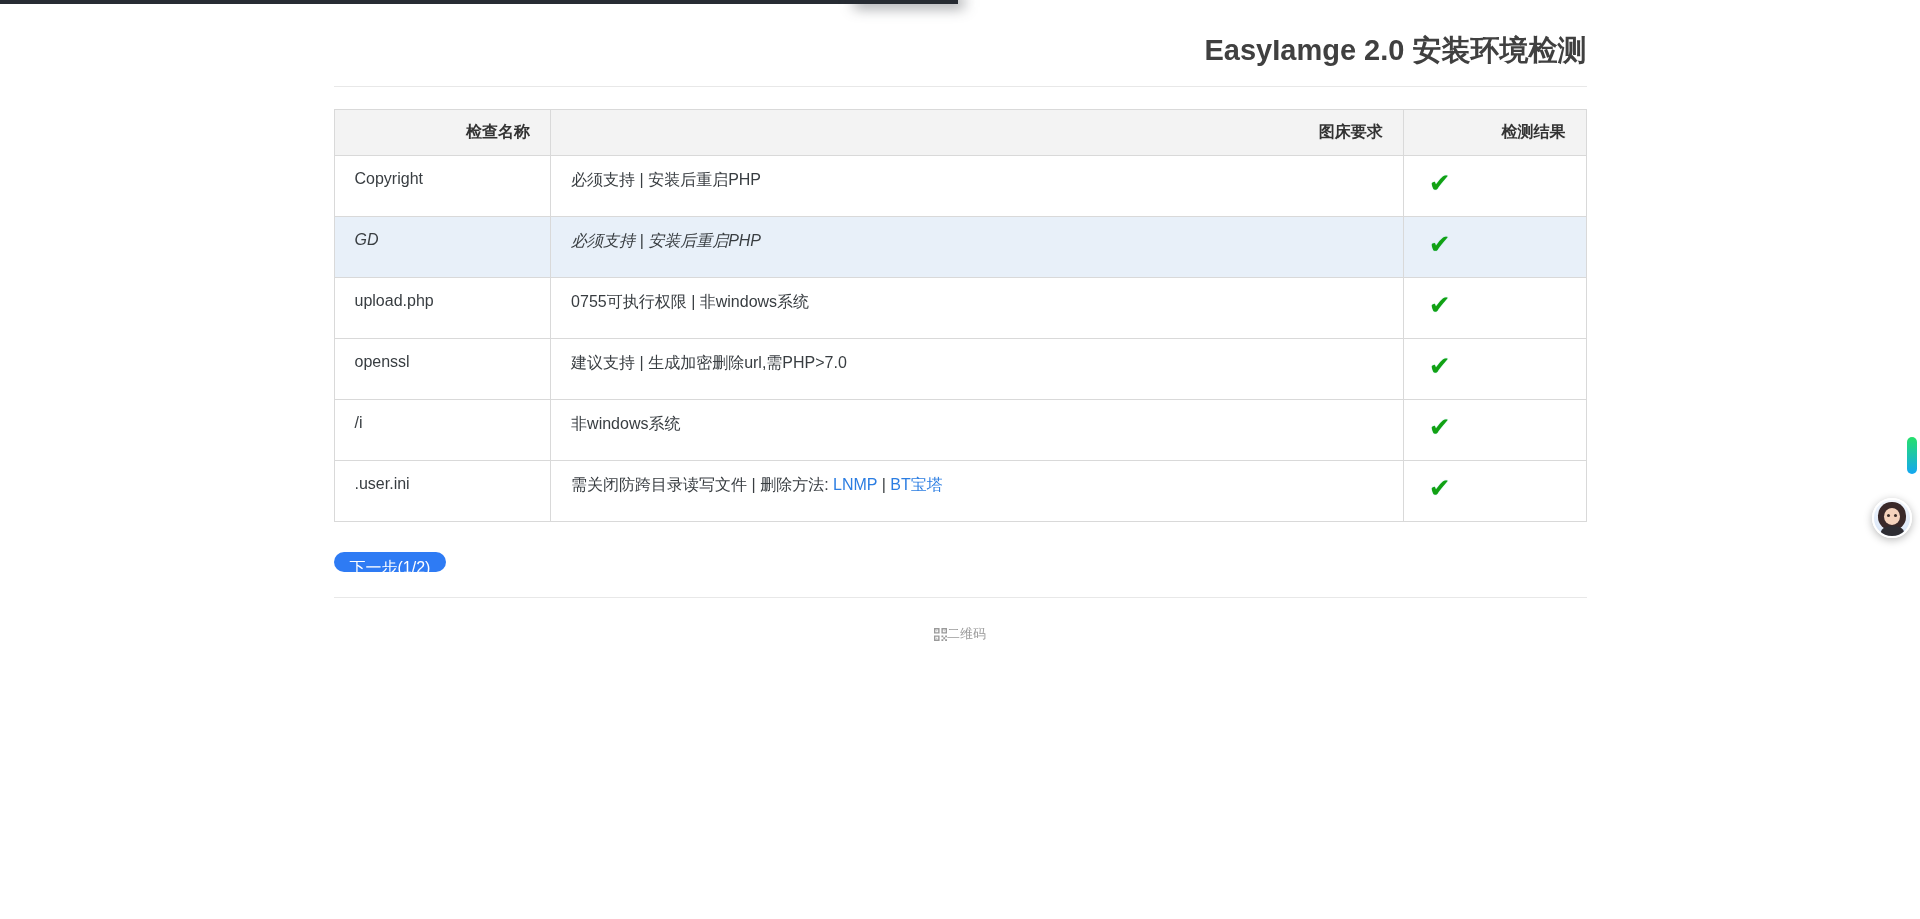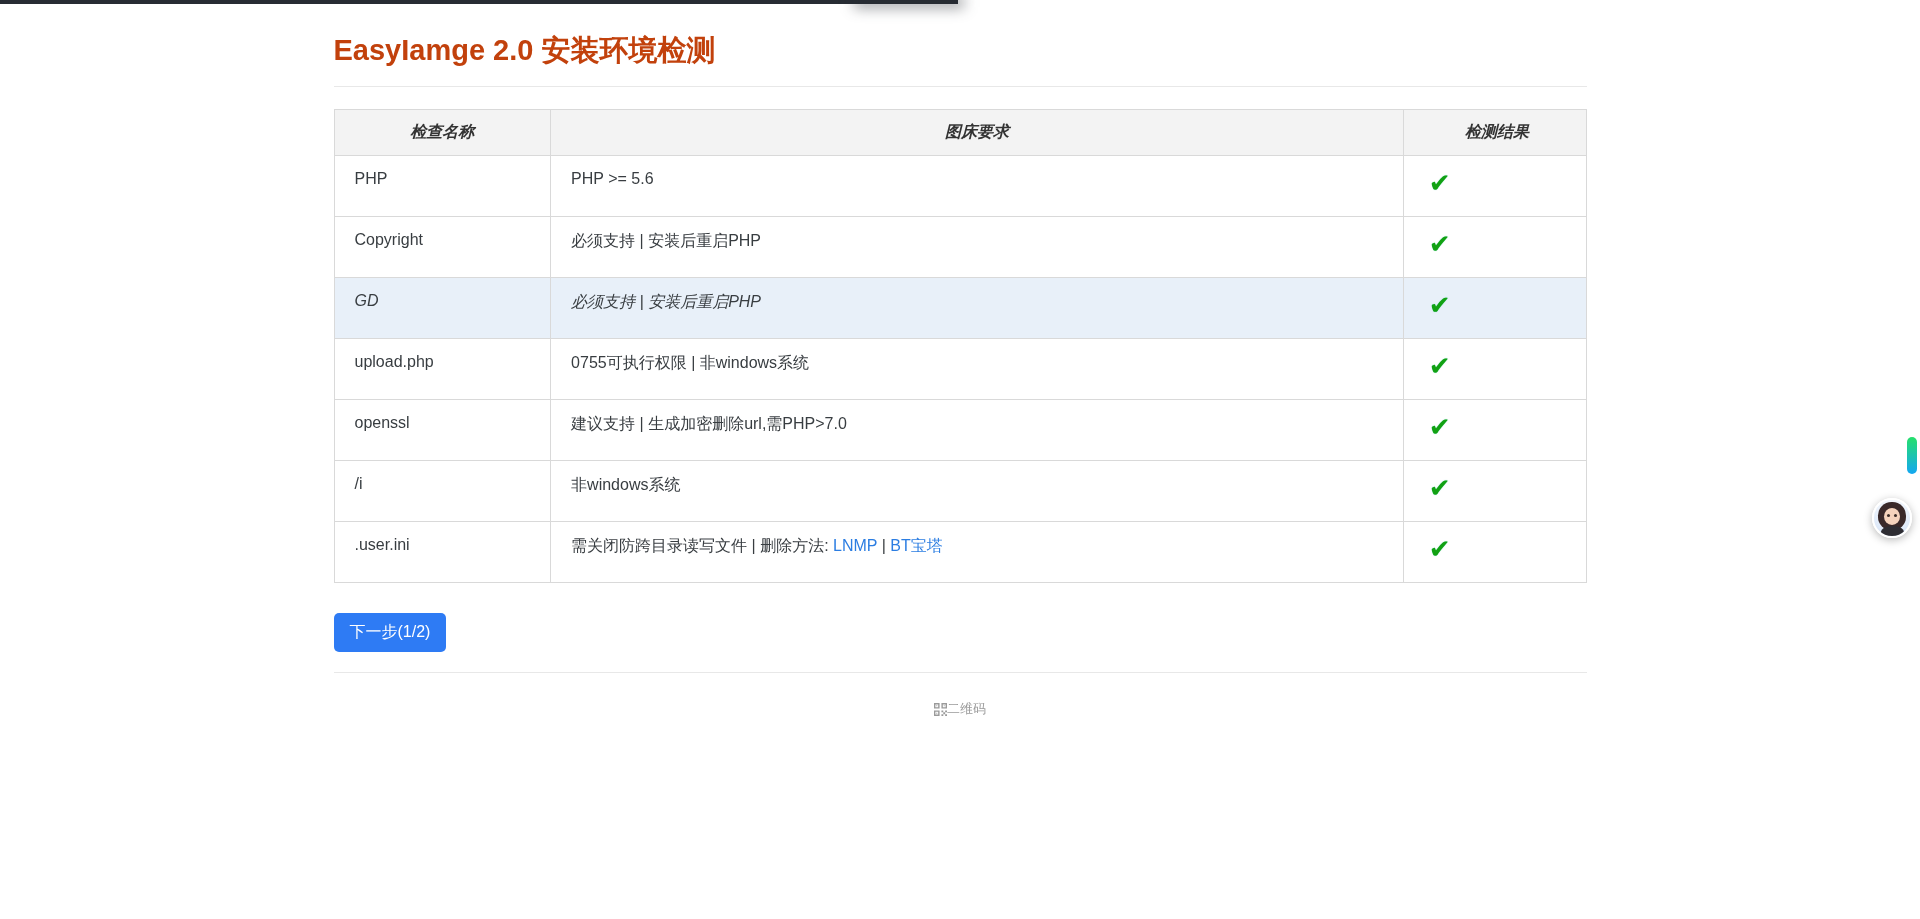--- a/index.html
+++ b/index.html
@@ -39,44 +39,43 @@
   }
   .container {
     width: 1253px;
     margin: 0 auto;
   }
   h2.page-title {
     margin: 30px 0 16px 0;
     font-size: 29px;
     line-height: 40px;
     font-weight: bold;
-    text-align: left;
-    color: #c2410c;
+    text-align: right;
+    color: #404040;
   }
   hr.divider {
     border: none;
     border-top: 1px solid #e8e8e8;
     margin: 0;
   }
   table.env-table {
     width: 100%;
     margin-top: 22px;
     border-collapse: collapse;
     border: 1px solid var(--border);
     font-size: 16px;
   }
   table.env-table th {
     background: var(--header-bg);
     border: 1px solid var(--border);
-    text-align: center;
+    text-align: right;
     font-weight: bold;
     color: #333;
     padding: 12px 20px;
     height: 45px;
-    font-style: italic;
   }
   table.env-table td {
     border: 1px solid var(--border);
     vertical-align: top;
     padding: 14px 20px;
     height: 61px;
     color: var(--text);
   }
   table.env-table .col-name { width: 17.3%; }
   table.env-table .col-req  { width: 68.1%; }
@@ -91,27 +90,27 @@
     display: inline-block;
     font-size: 26px;
     line-height: 26px;
     color: var(--check-green);
     text-shadow: 0 0 1px rgba(0,190,150,.55);
   }
   .next-btn {
     display: inline-block;
     margin-top: 30px;
     padding: 6px 16px;
-    height: 39px;
+    height: 20px;
     background: var(--accent);
     color: #fff;
     font-size: 16px;
     font-family: inherit;
     border: none;
-    border-radius: 5px;
+    border-radius: 13px;
     cursor: pointer;
   }
   hr.bottom-divider { margin-top: 20px; }
   .footer {
     margin-top: 26px;
     text-align: center;
     font-size: 13px;
     line-height: 20px;
     color: var(--muted);
   }
@@ -181,25 +180,20 @@
 
   <table class="env-table">
     <thead>
       <tr>
         <th class="col-name">检查名称</th>
         <th class="col-req">图床要求</th>
         <th class="col-res">检测结果</th>
       </tr>
     </thead>
     <tbody id="table-body">
-        <tr>
-          <td class="col-name">PHP</td>
-          <td class="col-req">PHP &gt;= 5.6</td>
-          <td class="col-res"><span class="check">✔</span></td>
-        </tr>
         <tr>
           <td class="col-name">Copyright</td>
           <td class="col-req">必须支持 | 安装后重启PHP</td>
           <td class="col-res"><span class="check">✔</span></td>
         </tr>
         <tr class="row-highlight">
           <td class="col-name">GD</td>
           <td class="col-req">必须支持 | 安装后重启PHP</td>
           <td class="col-res"><span class="check">✔</span></td>
         </tr>

